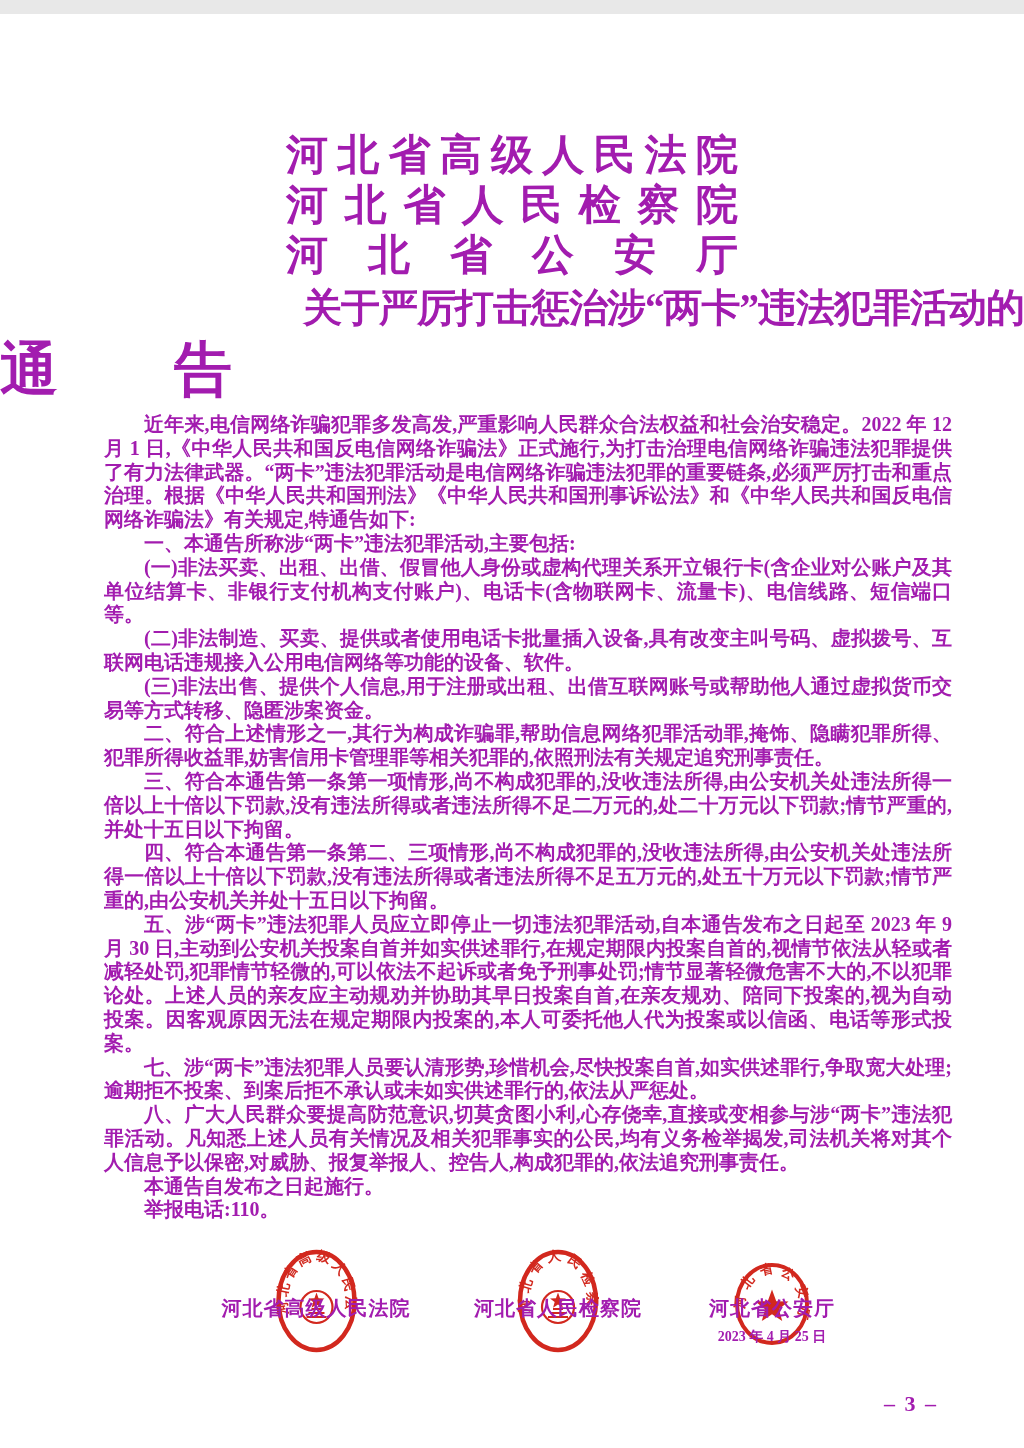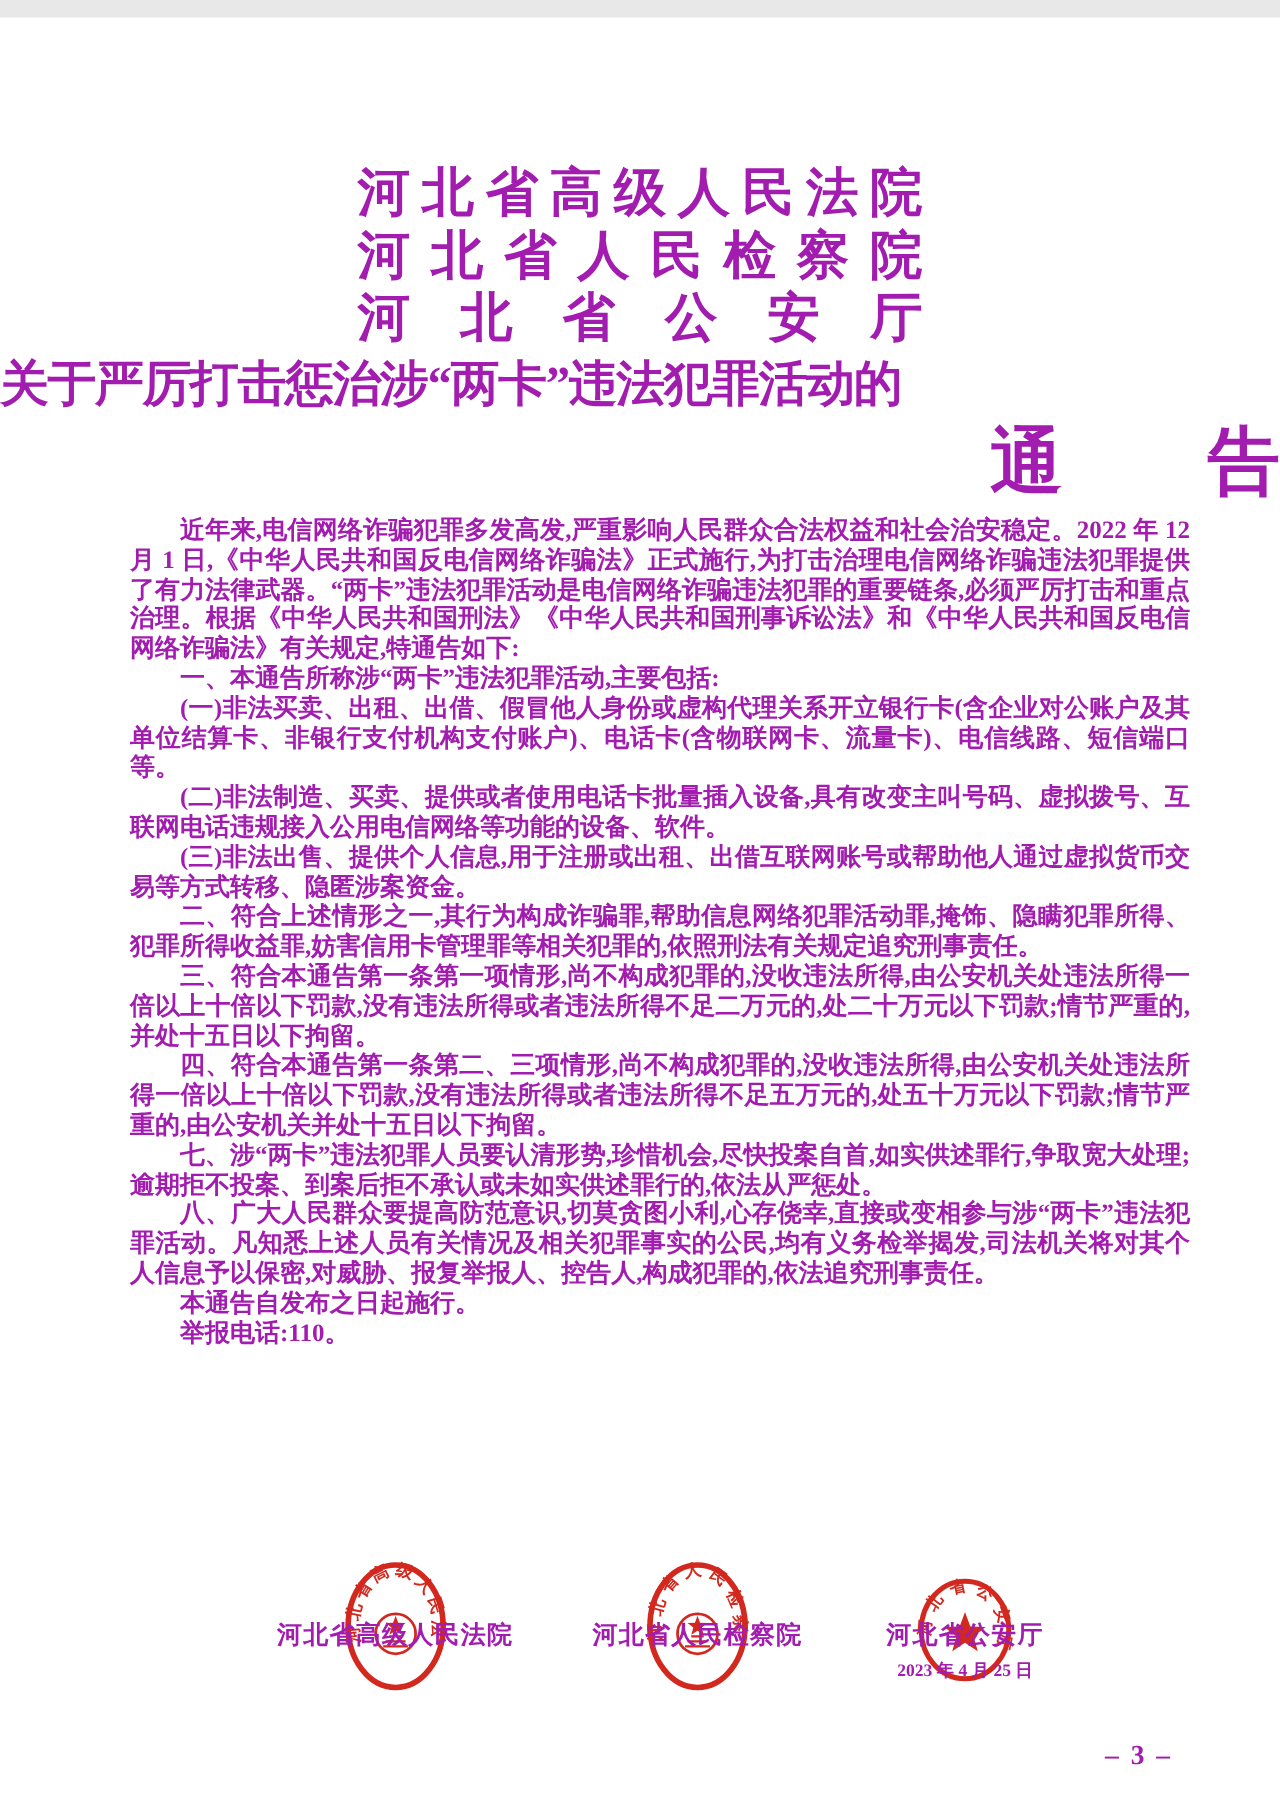--- a/index.html
+++ b/index.html
@@ -25,29 +25,29 @@
     width: 452px;
     margin: 0 auto;
     font-size: 42px;
     font-weight: bold;
     line-height: 50px;
     text-align: justify;
     text-align-last: justify;
     white-space: nowrap-normal;
   }
   .subject-line {
-    text-align: left;
+    text-align: right;
     font-size: 39px;
     font-weight: bold;
     line-height: 47px;
     margin-top: 4px;
     letter-spacing: -1px;
   }
   .main-title {
-    text-align: right;
+    text-align: left;
     font-size: 58px;
     font-weight: bold;
     line-height: 66px;
     margin-top: 6px;
   }
 
   
   .body-block {
     position: absolute;
     top: 399px;
@@ -126,20 +126,21 @@
 
   <div class="body-block">
     <p>近年来,电信网络诈骗犯罪多发高发,严重影响人民群众合法权益和社会治安稳定。2022 年 12 月 1 日,《中华人民共和国反电信网络诈骗法》正式施行,为打击治理电信网络诈骗违法犯罪提供了有力法律武器。“两卡”违法犯罪活动是电信网络诈骗违法犯罪的重要链条,必须严厉打击和重点治理。根据《中华人民共和国刑法》《中华人民共和国刑事诉讼法》和《中华人民共和国反电信网络诈骗法》有关规定,特通告如下:</p>
     <p>一、本通告所称涉“两卡”违法犯罪活动,主要包括:</p>
     <p>(一)非法买卖、出租、出借、假冒他人身份或虚构代理关系开立银行卡(含企业对公账户及其单位结算卡、非银行支付机构支付账户)、电话卡(含物联网卡、流量卡)、电信线路、短信端口等。</p>
     <p>(二)非法制造、买卖、提供或者使用电话卡批量插入设备,具有改变主叫号码、虚拟拨号、互联网电话违规接入公用电信网络等功能的设备、软件。</p>
     <p>(三)非法出售、提供个人信息,用于注册或出租、出借互联网账号或帮助他人通过虚拟货币交易等方式转移、隐匿涉案资金。</p>
     <p>二、符合上述情形之一,其行为构成诈骗罪,帮助信息网络犯罪活动罪,掩饰、隐瞒犯罪所得、犯罪所得收益罪,妨害信用卡管理罪等相关犯罪的,依照刑法有关规定追究刑事责任。</p>
     <p>三、符合本通告第一条第一项情形,尚不构成犯罪的,没收违法所得,由公安机关处违法所得一倍以上十倍以下罚款,没有违法所得或者违法所得不足二万元的,处二十万元以下罚款;情节严重的,并处十五日以下拘留。</p>
     <p>四、符合本通告第一条第二、三项情形,尚不构成犯罪的,没收违法所得,由公安机关处违法所得一倍以上十倍以下罚款,没有违法所得或者违法所得不足五万元的,处五十万元以下罚款;情节严重的,由公安机关并处十五日以下拘留。</p>
+    <p>五、涉“两卡”违法犯罪人员应立即停止一切违法犯罪活动,自本通告发布之日起至 2023 年 9 月 30 日,主动到公安机关投案自首并如实供述罪行,在规定期限内投案自首的,视情节依法从轻或者减轻处罚,犯罪情节轻微的,可以依法不起诉或者免予刑事处罚;情节显著轻微危害不大的,不以犯罪论处。上述人员的亲友应主动规劝并协助其早日投案自首,在亲友规劝、陪同下投案的,视为自动投案。因客观原因无法在规定期限内投案的,本人可委托他人代为投案或以信函、电话等形式投案。</p>
     <p>七、涉“两卡”违法犯罪人员要认清形势,珍惜机会,尽快投案自首,如实供述罪行,争取宽大处理;逾期拒不投案、到案后拒不承认或未如实供述罪行的,依法从严惩处。</p>
     <p>八、广大人民群众要提高防范意识,切莫贪图小利,心存侥幸,直接或变相参与涉“两卡”违法犯罪活动。凡知悉上述人员有关情况及相关犯罪事实的公民,均有义务检举揭发,司法机关将对其个人信息予以保密,对威胁、报复举报人、控告人,构成犯罪的,依法追究刑事责任。</p>
     <p>本通告自发布之日起施行。</p>
     <p>举报电话:110。</p>
   </div>
 
   <div class="sig" id="sig-court">
     <svg class="seal" width="82" height="104" viewBox="0 0 82 104">
       <ellipse cx="41" cy="52" rx="38" ry="49" fill="none" stroke="#d2281e" stroke-width="4.5"></ellipse>
       <path id="sealArc1" d="M 13 67 A 30 41 0 1 1 69 67" fill="none"></path>

